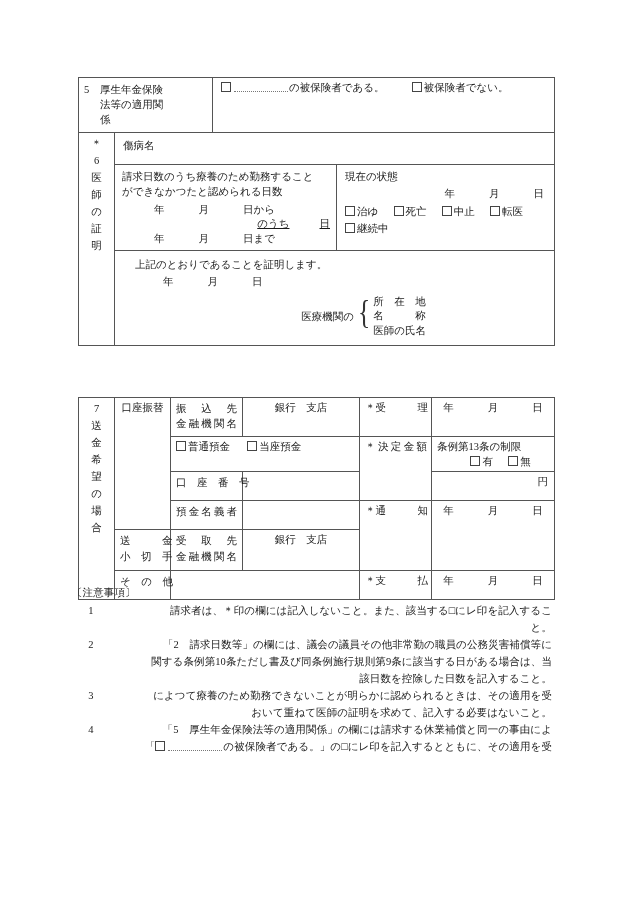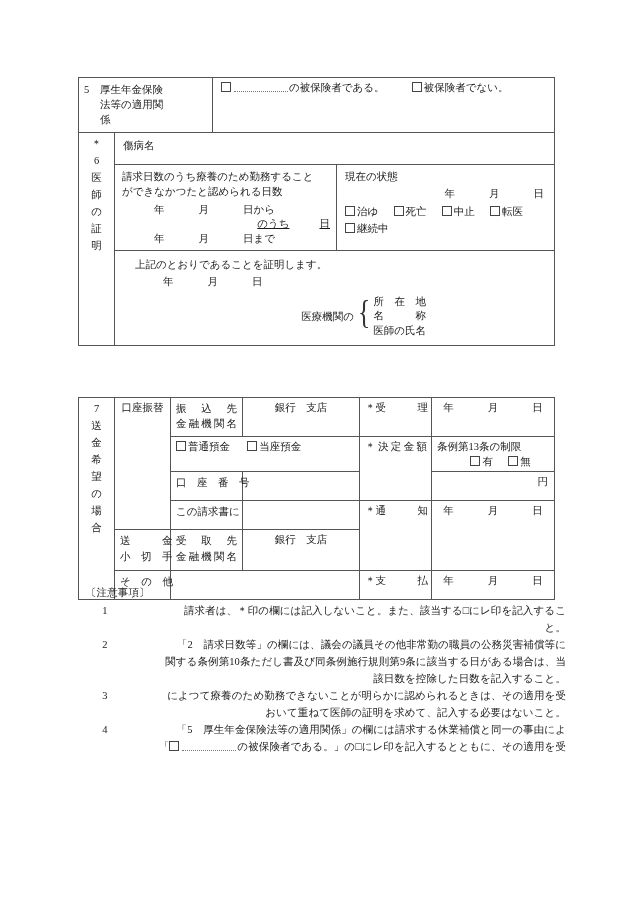--- a/index.html
+++ b/index.html
@@ -217,21 +217,21 @@
     <tr>
       <td colspan="3" style="height:82px; padding:6px 10px 6px 10px;">
         <div style="padding-left:10px;">上記のとおりであることを証明します。</div>
         <div class="dateline" style="padding-left:38px; margin-top:2px;">
           <span>年</span><span class="g"></span><span>月</span><span class="g"></span><span>日</span>
         </div>
         <div style="margin-top:6px; text-align:right; padding-right:118px;">
           <span class="brace-wrap">
             <span style="align-self:center;">医療機関の</span>
             <span class="brace">{</span>
-            <span class="brace-items" style="text-align:center;">
+            <span class="brace-items" style="text-align:left;">
               <div>所　在　地</div>
               <div>名　　　称</div>
               <div>医師の氏名</div>
             </span>
           </span>
         </div>
       </td>
     </tr>
   </tbody>
     </table>
@@ -302,21 +302,21 @@
         <span class="spread">口　座　番　号</span>
       </td>
       <td class="mid"></td>
       <td class="mid rt" style="padding-right:6px;">
         <span>円</span>
       </td>
     </tr>
 
     <tr>
       <td class="mid" style="height:22px; padding:3px 5px;">
-        <span class="spread">この請求書に</span>
+        <span class="spread">預金名義者</span>
       </td>
       <td class="mid"></td>
       <td rowspan="2" class="mid" style="padding-left:5px;">
         <span class="spread">＊通　　　知</span>
       </td>
       <td rowspan="2" class="mid center">
         <span class="dateline">
           <span>年</span><span class="g"></span><span>月</span><span class="g"></span><span>日</span>
         </span>
       </td>
@@ -346,21 +346,21 @@
       </td>
       <td class="mid center">
         <span class="dateline">
           <span>年</span><span class="g"></span><span>月</span><span class="g"></span><span>日</span>
         </span>
       </td>
     </tr>
   </tbody>
     </table>
 
-  <div class="notes" style="left:86px; top:584px; width:480px;">
+  <div class="notes" style="left:72px; top:584px; width:480px;">
 
     <div class="head">〔注意事項〕</div>
 
     <div class="note-row">
       <div class="note-num">1</div>
       <div class="note-body">
         <p>請求者は、＊印の欄には記入しないこと。また、該当する□にレ印を記入するこ</p>
         <p>と。</p>
       </div>
     </div>

